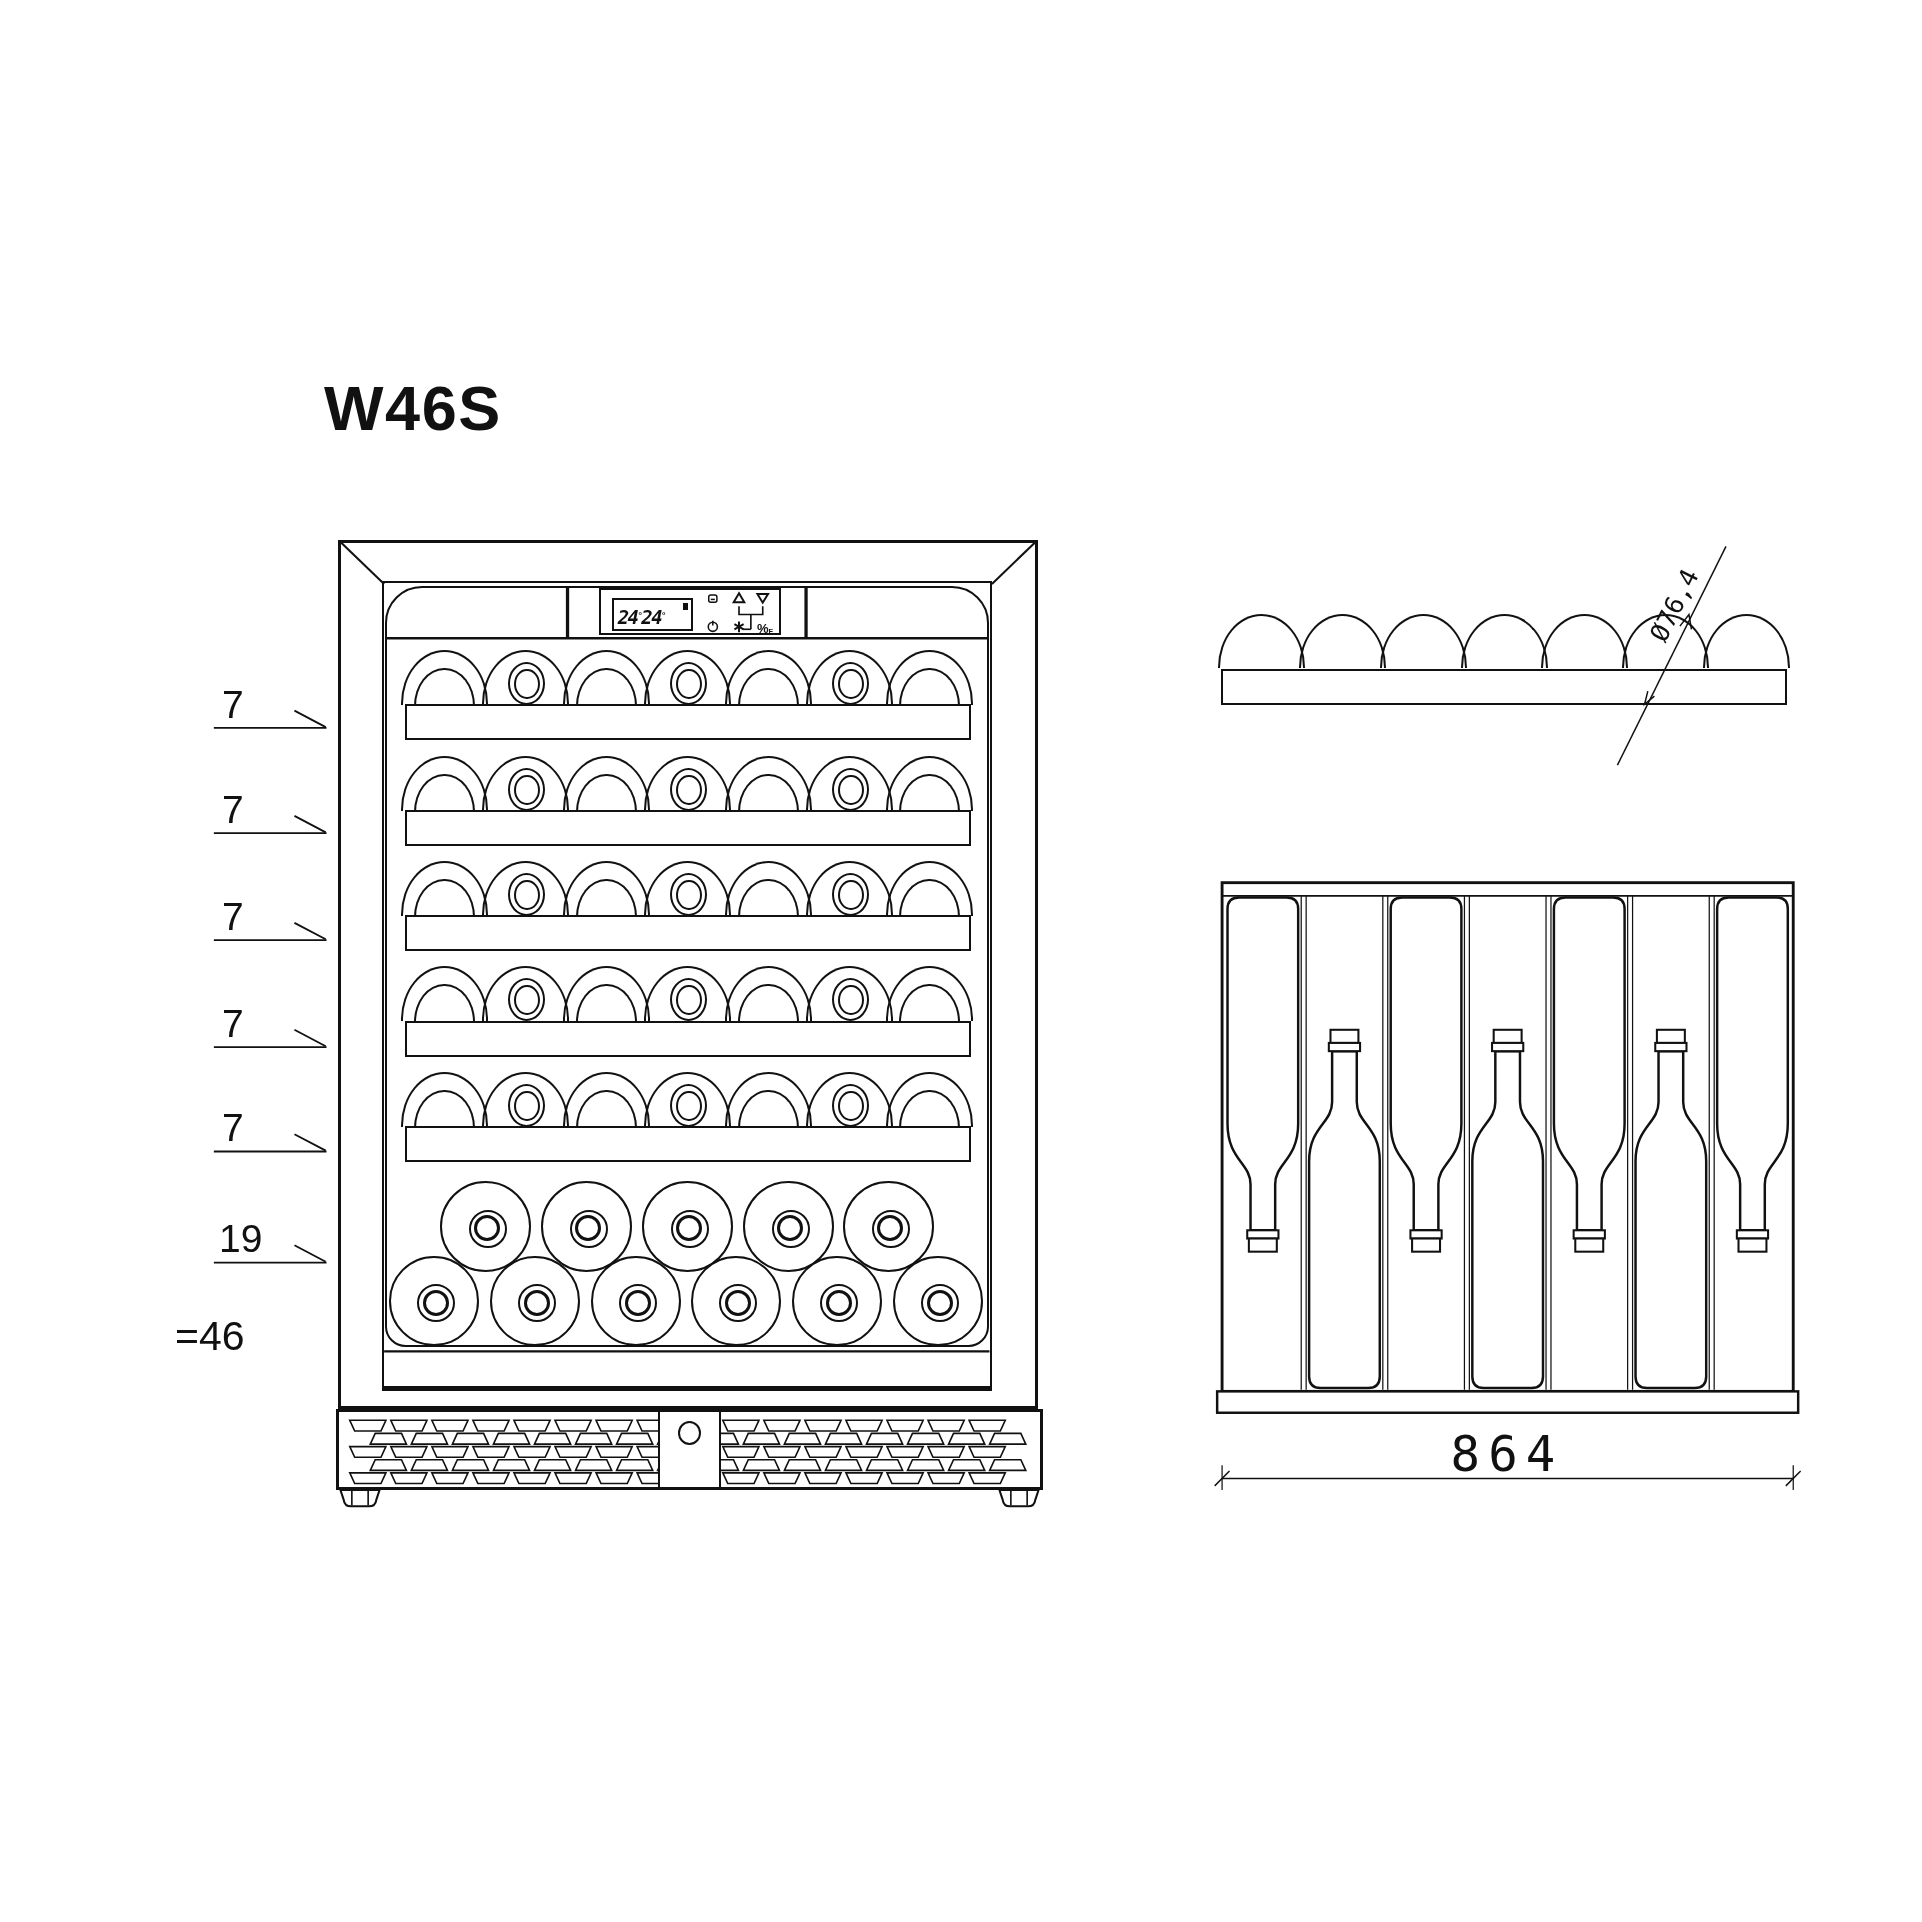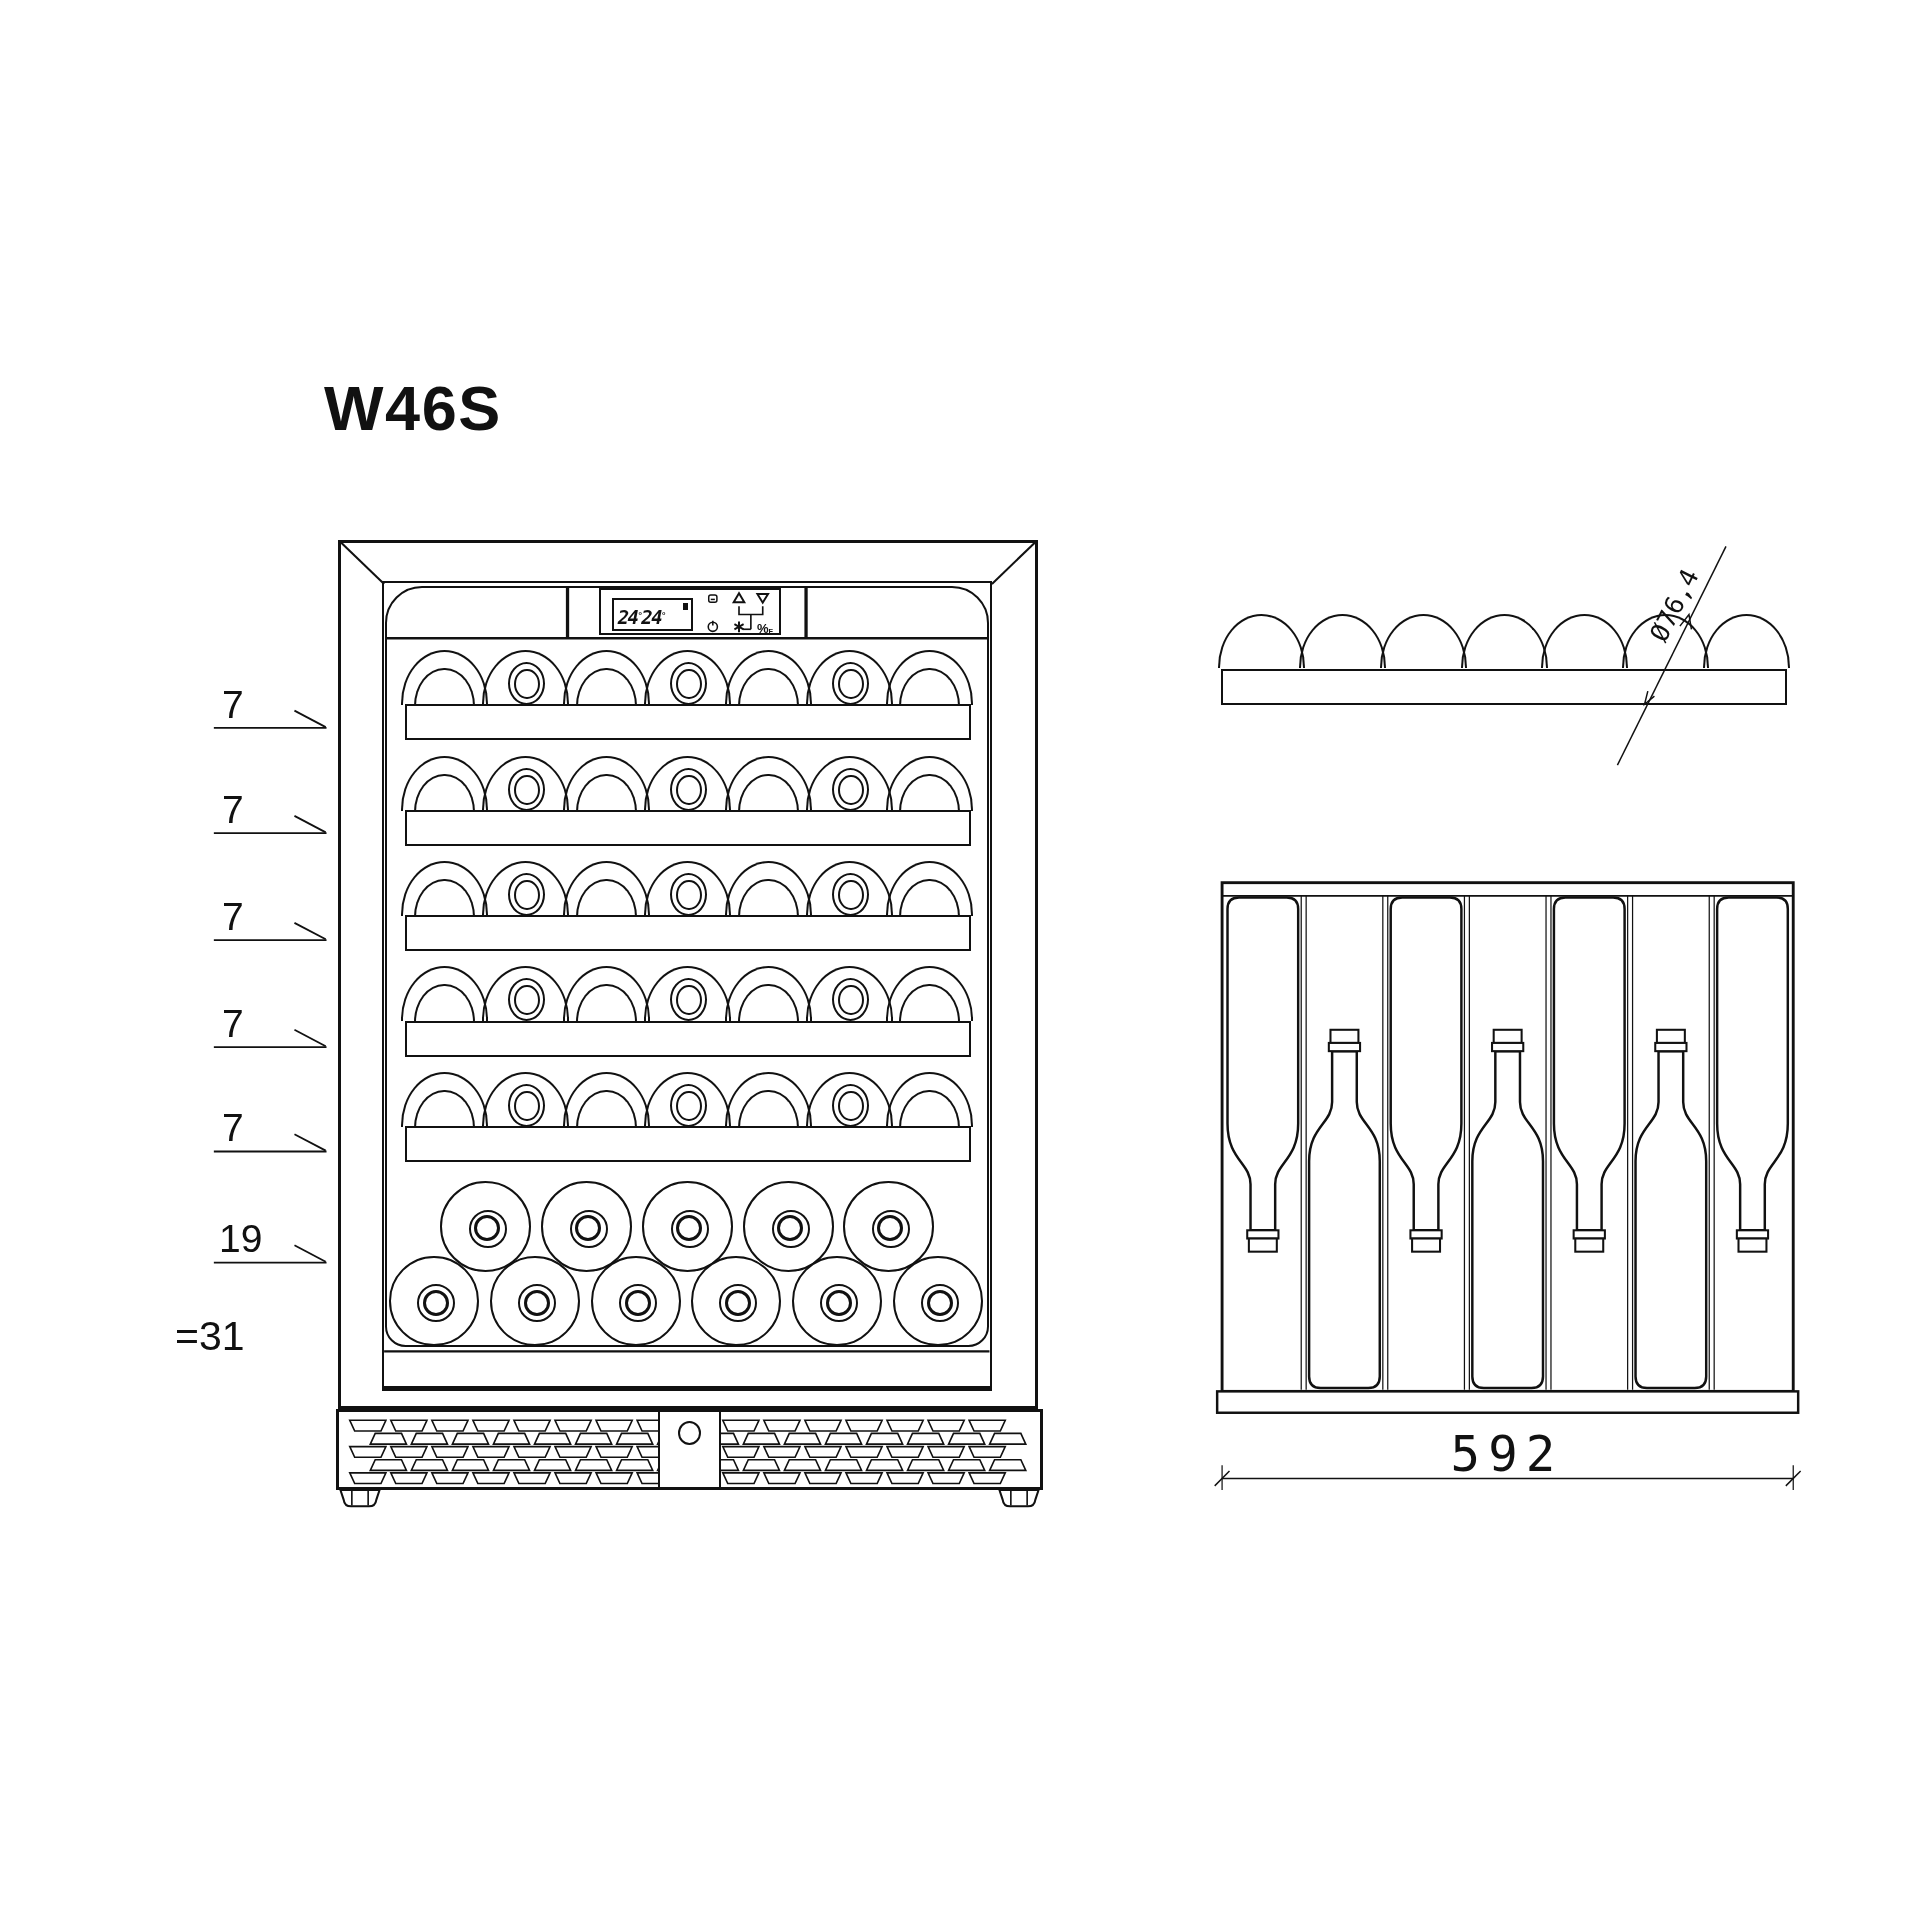--- a/index.html
+++ b/index.html
@@ -379,21 +379,21 @@
     <line x1="17" y1="1" x2="17" y2="20" stroke="#111" stroke-width="2"></line>
     <line x1="37" y1="1" x2="37" y2="20" stroke="#111" stroke-width="2"></line>
   </svg>
 
   <div class="count-label" style="left:222px;top:683px;">7</div>
   <div class="count-label" style="left:222px;top:788px;">7</div>
   <div class="count-label" style="left:222px;top:895px;">7</div>
   <div class="count-label" style="left:222px;top:1002px;">7</div>
   <div class="count-label" style="left:222px;top:1106px;">7</div>
   <div class="count-label" style="left:219px;top:1217px;">19</div>
-  <div class="count-label" style="left:175px;top:1313px;font-size:41px;">=31</div>
+  <div class="count-label" style="left:175px;top:1313px;font-size:41px;">=46</div>
 
   <div id="tr-bar"></div>
   <div id="tr-domes">
       <div class="dome" style="left: 1218px; top: 614px; width: 87px; height: 54px;"></div>
       <div class="dome" style="left: 1299px; top: 614px; width: 87px; height: 54px;"></div>
       <div class="dome" style="left: 1380px; top: 614px; width: 87px; height: 54px;"></div>
       <div class="dome" style="left: 1461px; top: 614px; width: 87px; height: 54px;"></div>
       <div class="dome" style="left: 1541px; top: 614px; width: 87px; height: 54px;"></div>
       <div class="dome" style="left: 1622px; top: 614px; width: 87px; height: 54px;"></div>
       <div class="dome" style="left: 1703px; top: 614px; width: 87px; height: 54px;"></div>
@@ -457,16 +457,16 @@
        C 509.1,310 537.1,306 537.1,280 Z"></path>
       <rect x="535.1" y="192" width="34" height="16" fill="#fff" stroke="#111" stroke-width="2.5"></rect>
       <rect x="533.1" y="208" width="38" height="10" fill="#fff" stroke="#111" stroke-width="2.5"></rect>
       <rect x="0" y="632" width="707" height="26" fill="#fff" stroke="#111" stroke-width="3"></rect>
       <line x1="6" y1="738" x2="701" y2="738" stroke="#111" stroke-width="1.8"></line>
       <line x1="6" y1="722" x2="6" y2="752" stroke="#111" stroke-width="1.5"></line>
       <line x1="701" y1="722" x2="701" y2="752" stroke="#111" stroke-width="1.5"></line>
       <line x1="-3" y1="747" x2="15" y2="729" stroke="#111" stroke-width="1.8"></line>
       <line x1="692" y1="747" x2="710" y2="729" stroke="#111" stroke-width="1.8"></line>
     </svg>
-  <div id="dim469" class="dim-label">592</div>
+  <div id="dim469" class="dim-label">864</div>
 
 </div>
 
 
 </body></html>

